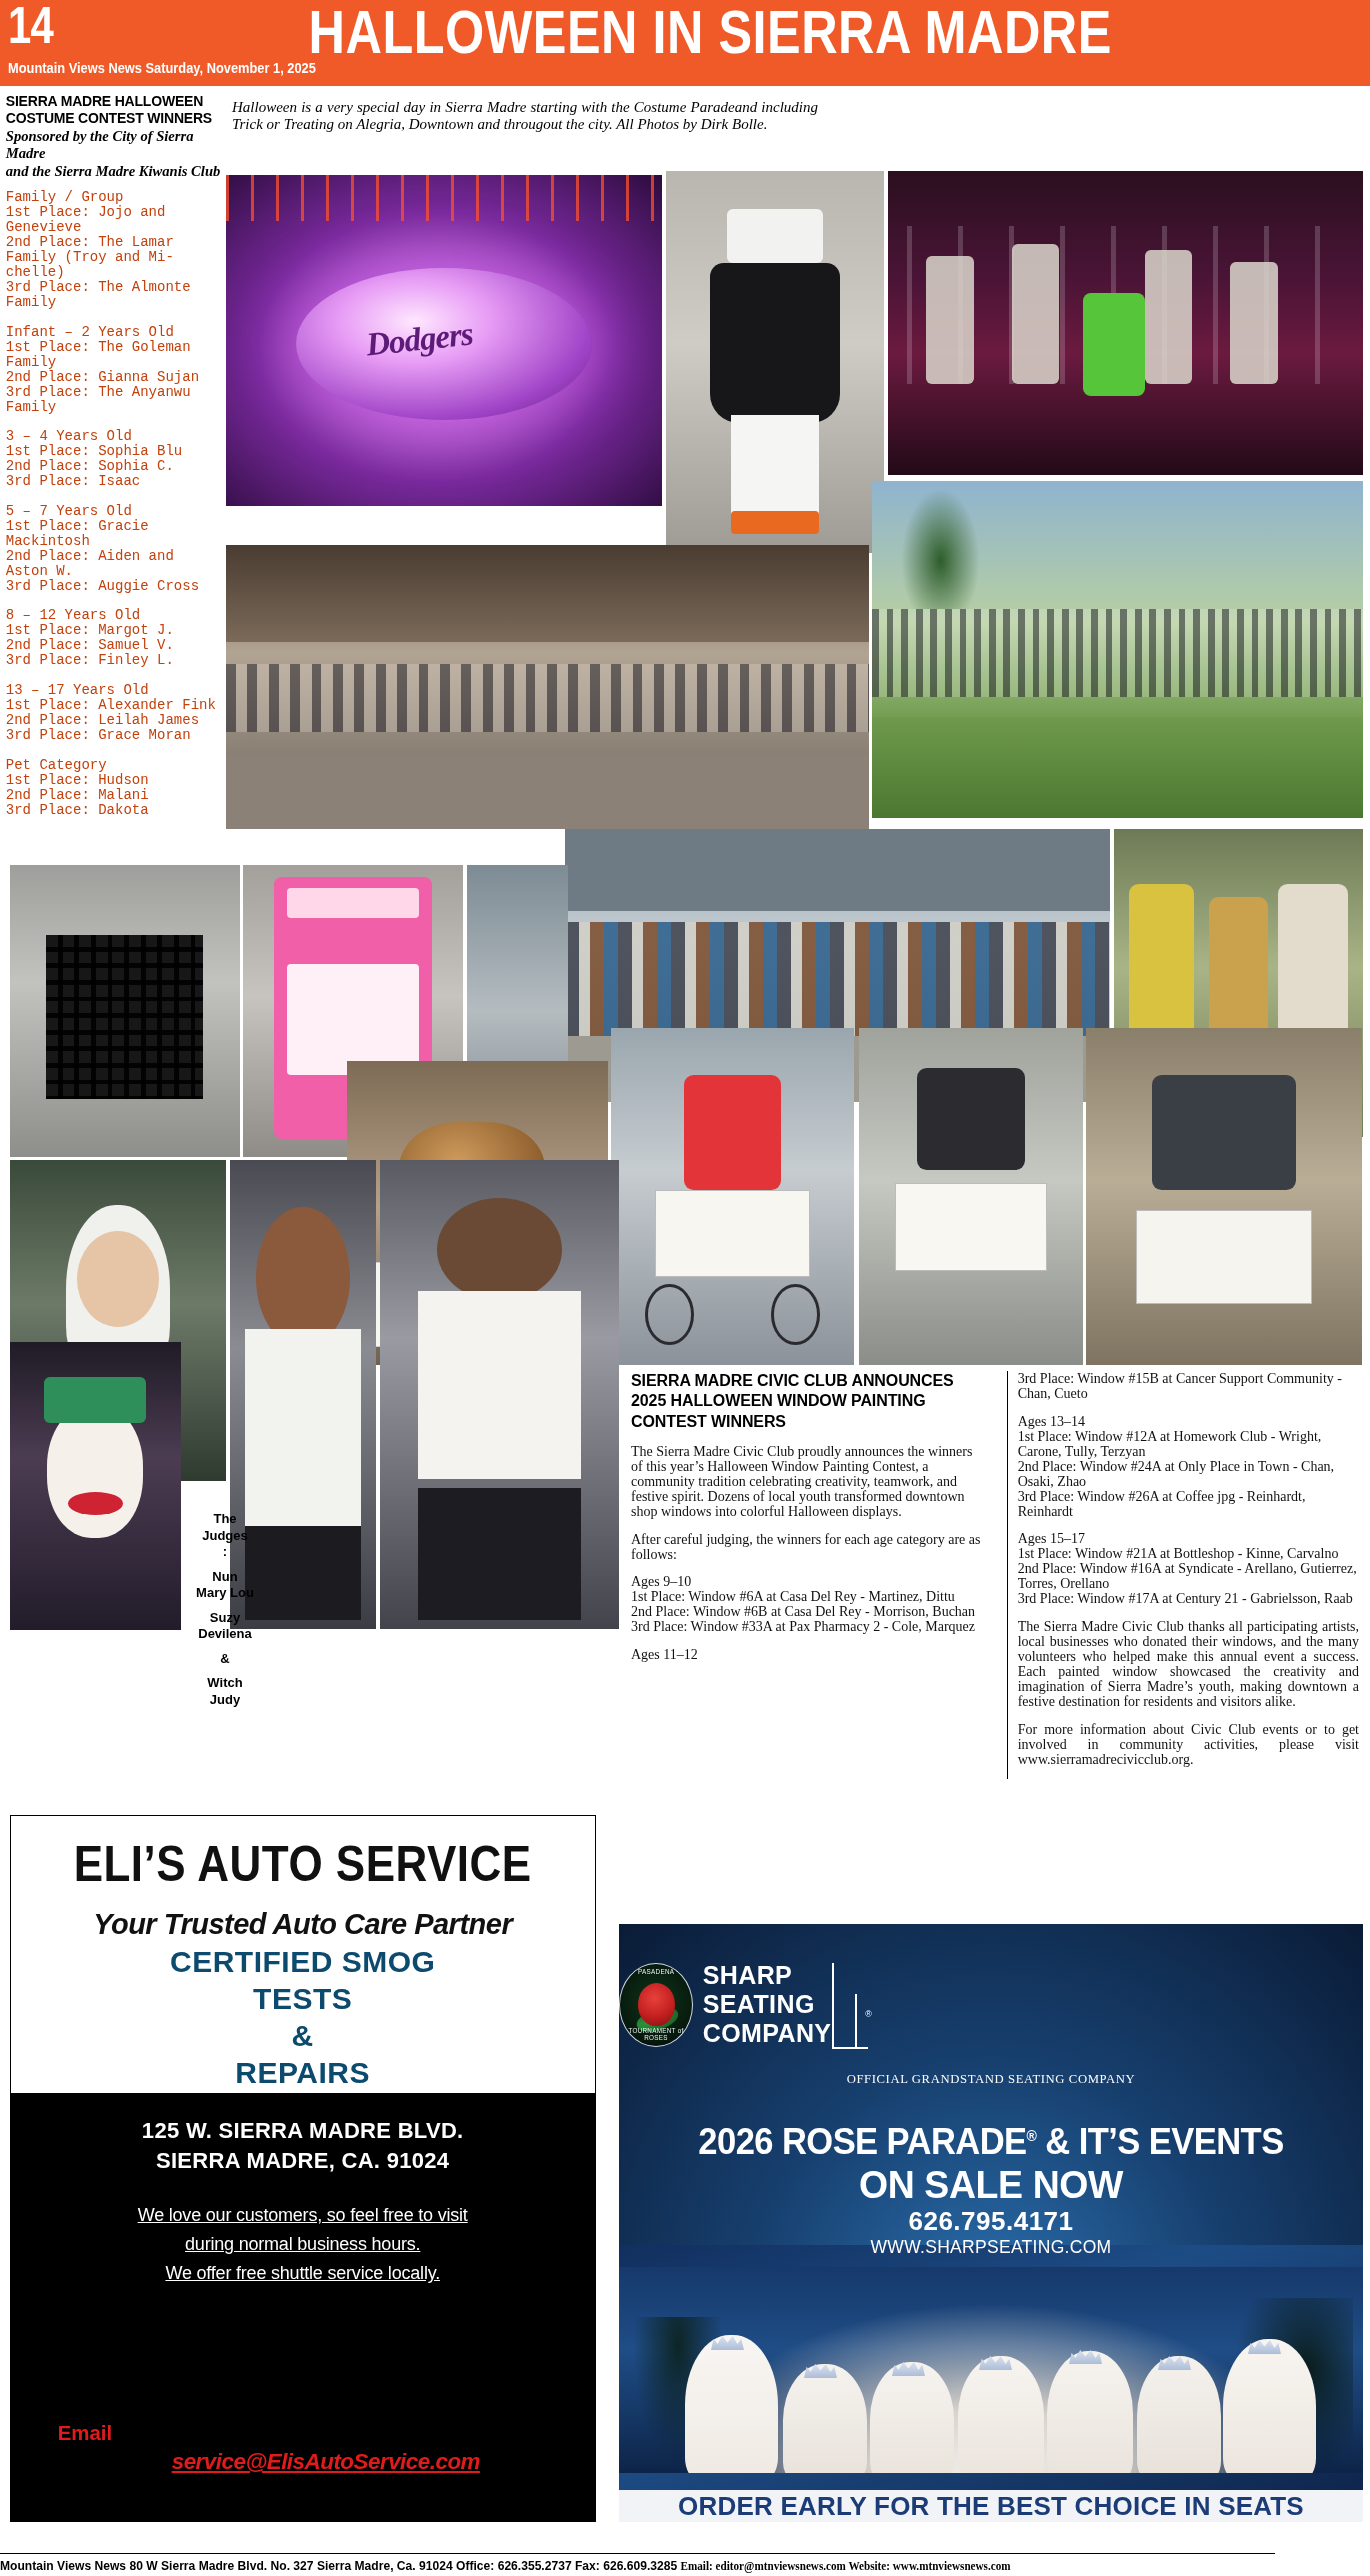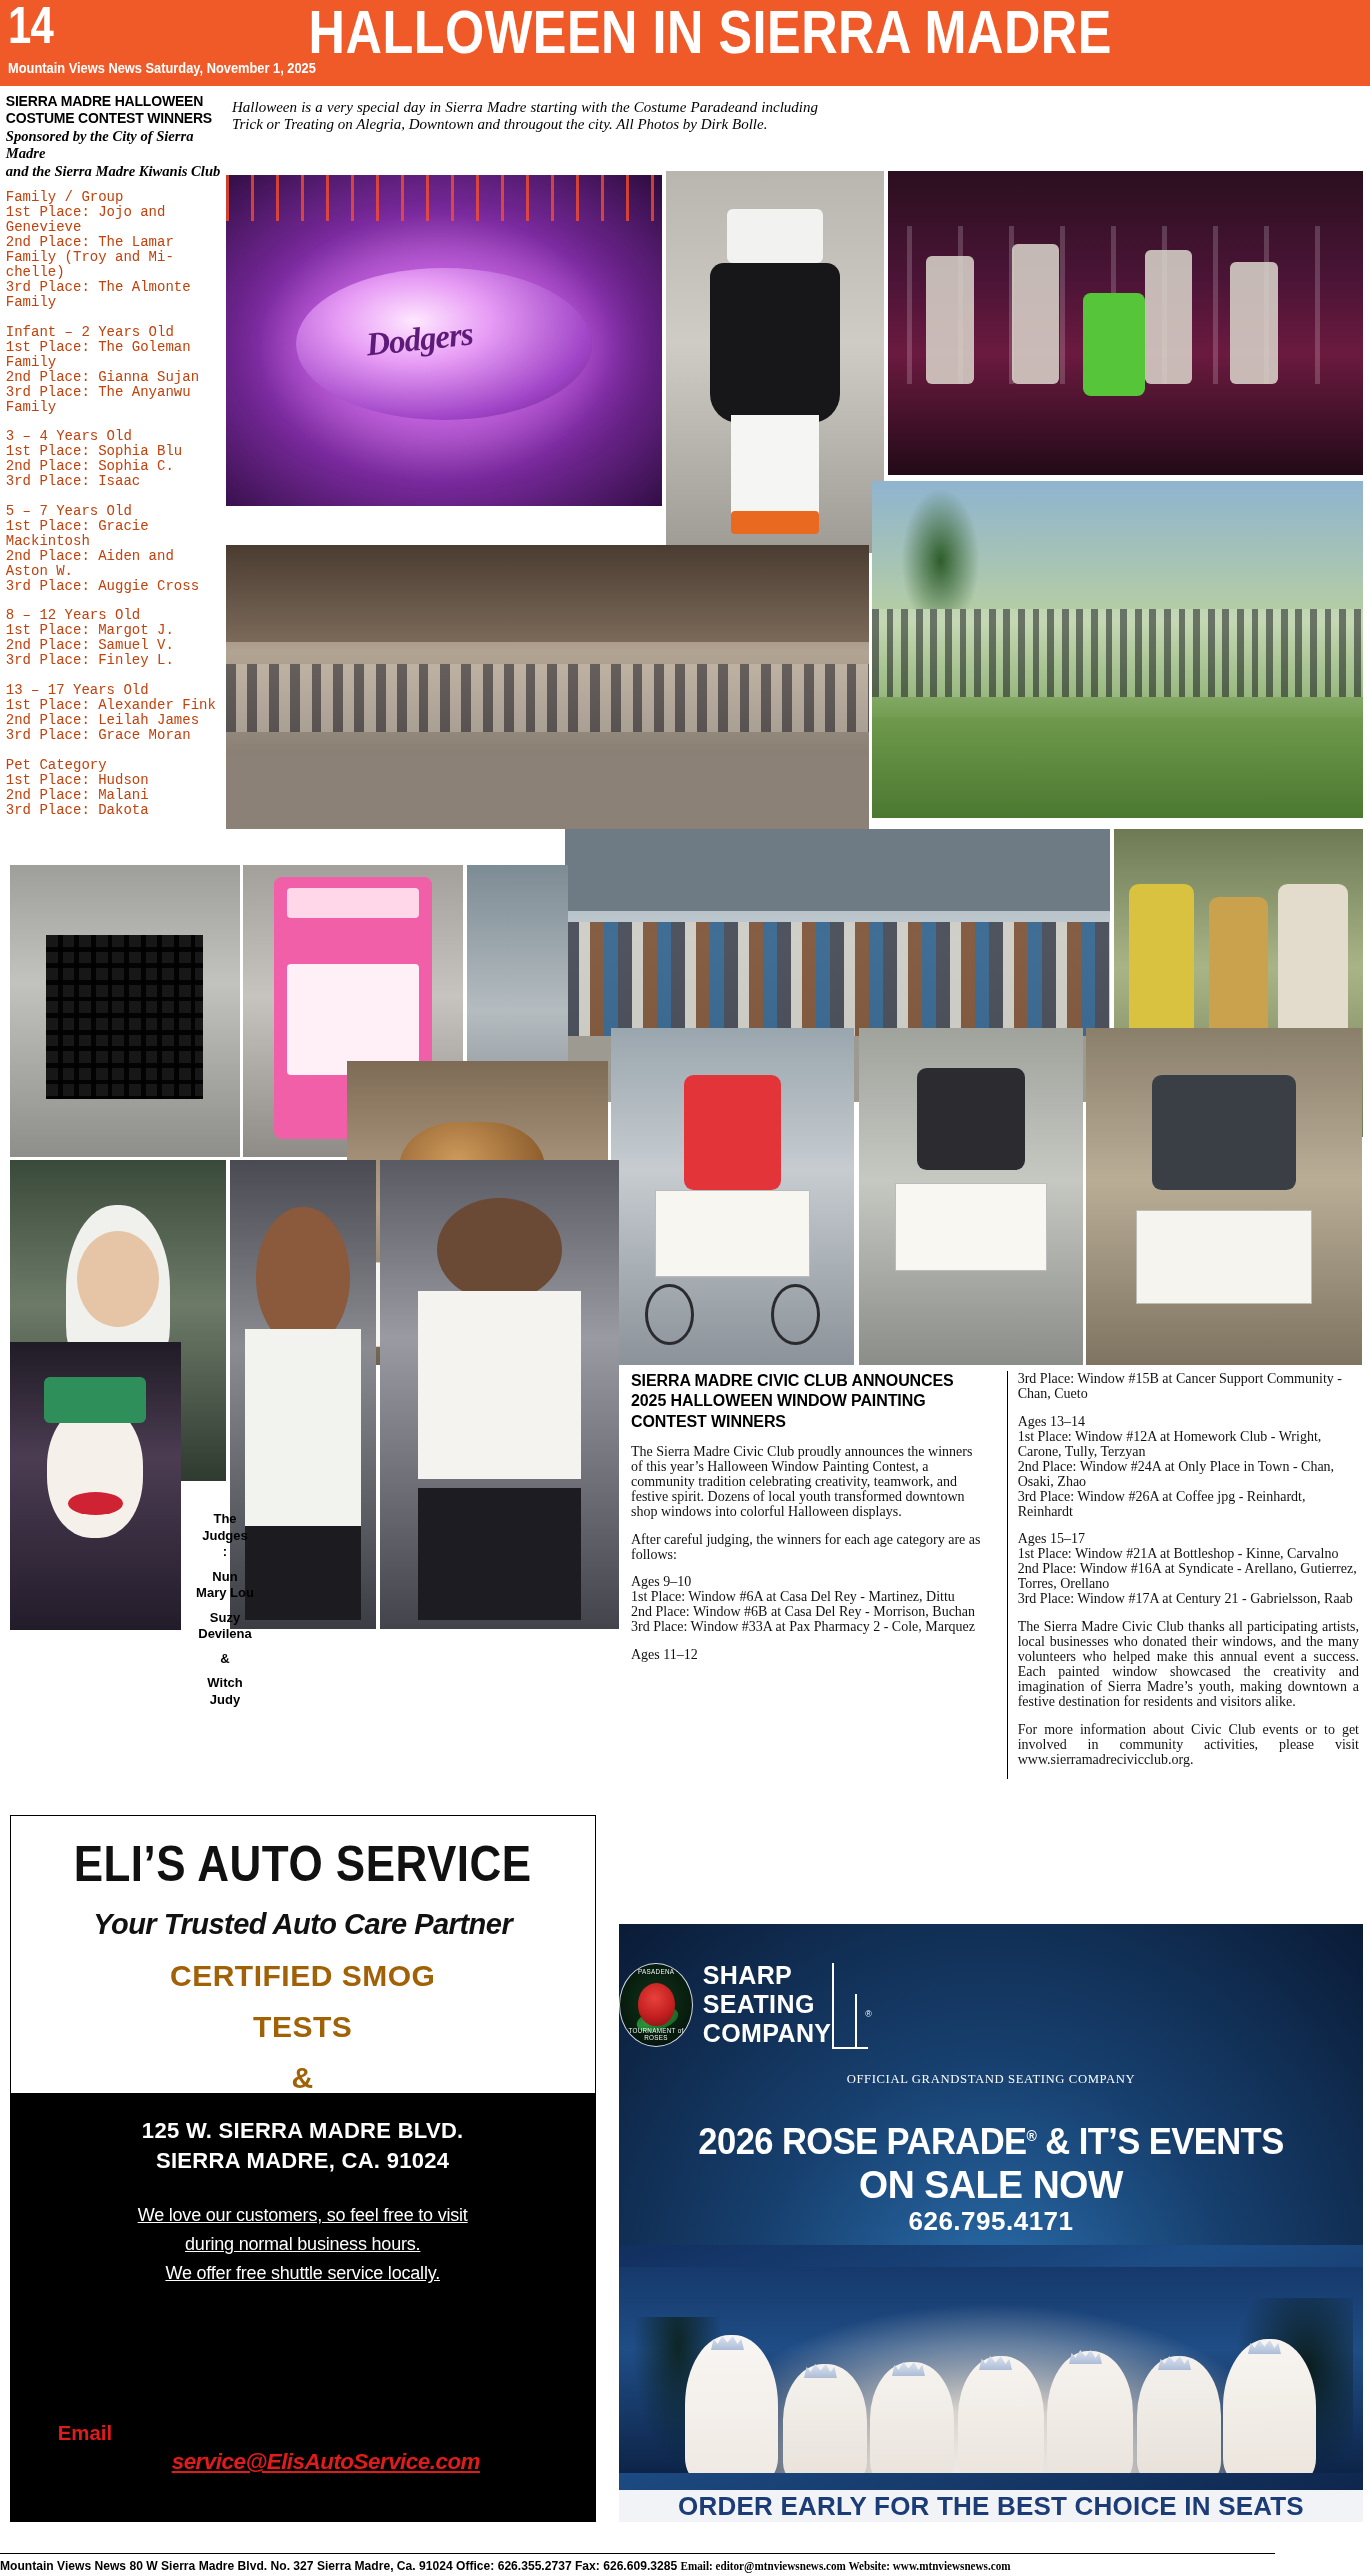--- a/index.html
+++ b/index.html
@@ -150,23 +150,23 @@
     line-height: 35px;
     color: #111;
     margin-top: 21.4px;
     letter-spacing: -0.5px;
   }
   .eli-smog {
     font-family: "Liberation Sans", sans-serif;
     font-weight: bold;
     font-size: 30px;
     line-height: 35px;
-    color: #a16207;
+    color: #0c4a6e;
     letter-spacing: 0.5px;
-    margin-top: 16px;
+    margin-top: 2px;
   }
   .eli-hours {
     font-family: "Liberation Sans", sans-serif;
     font-weight: bold;
     font-size: 28px;
     line-height: 35px;
     color: #111;
     margin-top: 3.9px;
     letter-spacing: -0.5px;
   }
@@ -678,20 +678,21 @@
   </div>
 
   <div class="sharp-official">OFFICIAL GRANDSTAND SEATING COMPANY</div>
 
   <div class="sharp-headline">
     <div><span>2026 ROSE PARADE</span><sup>®</sup><span> &amp; IT’S EVENTS</span></div>
     <div class="l2">ON SALE NOW</div>
   </div>
 
   <div class="sharp-phone">626.795.4171</div>
+  <div class="sharp-url">WWW.SHARPSEATING.COM</div>
 
   <div class="sharp-photo">
     <div class="palm"></div>
     <div class="tree-r"></div>
     <div class="royal" style="left:66px;width:93px;height:146px;background:linear-gradient(180deg,#f8f6f3 0%,#efe9e2 100%);"></div>
     <span class="crown" style="left:92px;bottom:123px;"></span>
     <div class="royal" style="left:164px;width:84px;height:117px;background:linear-gradient(180deg,#f5f2ee 0%,#e8e2da 100%);"></div>
     <span class="crown" style="left:185px;bottom:95px;"></span>
     <div class="royal" style="left:251px;width:84px;height:119px;background:linear-gradient(180deg,#f6f3ef 0%,#e9e3db 100%);"></div>
     <span class="crown" style="left:273px;bottom:97px;"></span>

